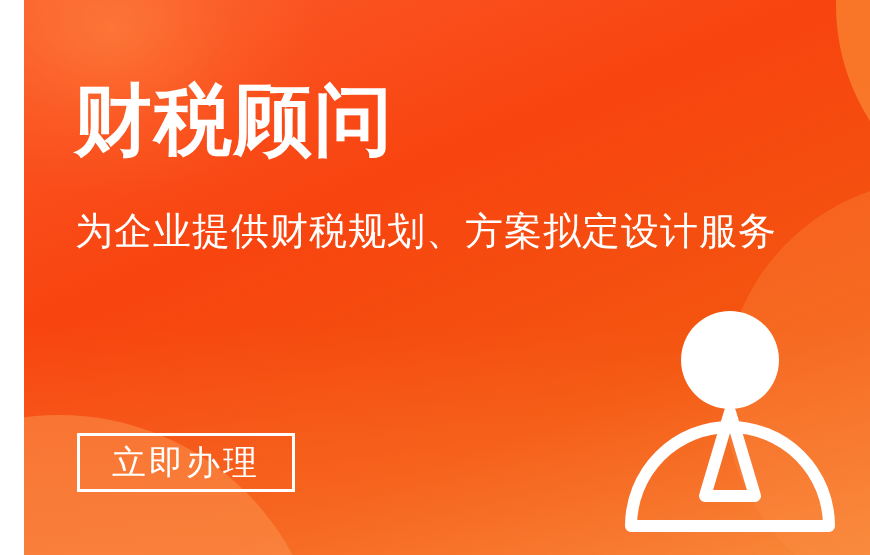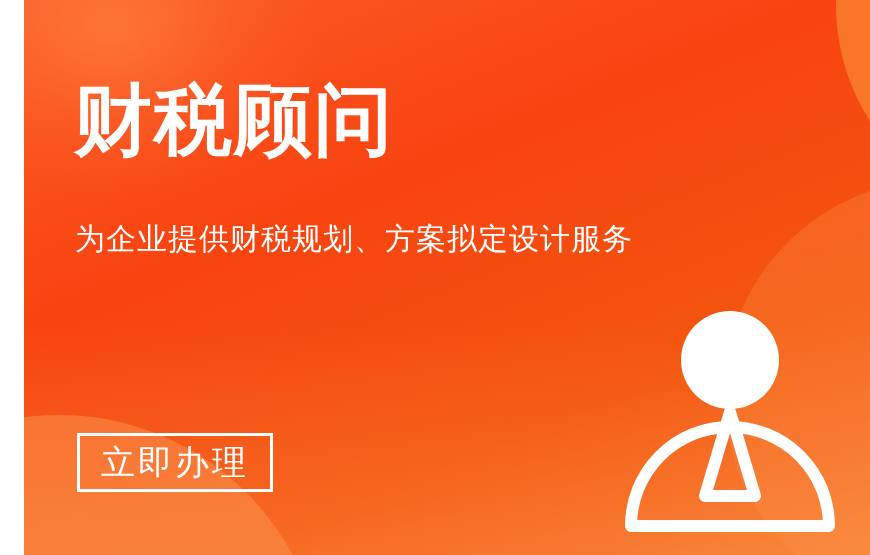--- a/index.html
+++ b/index.html
@@ -106,34 +106,34 @@
     font-size: 78px;
     font-weight: bold;
     letter-spacing: 2px;
     line-height: 1.05;
     white-space: nowrap;
   }
 
   .subhead {
     position: absolute;
     left: 51px;
-    top: 220px;
+    top: 208px;
     color: #FFFFFF;
-    font-size: 30px;
+    font-size: 38px;
     font-weight: normal;
     letter-spacing: 1px;
     line-height: 1.25;
     white-space: nowrap;
   }
 
   .cta-button {
     position: absolute;
     left: 53px;
     top: 433px;
-    width: 196px;
+    width: 218px;
     height: 59px;
     box-sizing: border-box;
     border: 3px solid #FFFFFF;
     background: transparent;
     color: #FFFFFF;
     font-size: 34px;
     letter-spacing: 3px;
     display: flex;
     align-items: center;
     justify-content: center;

